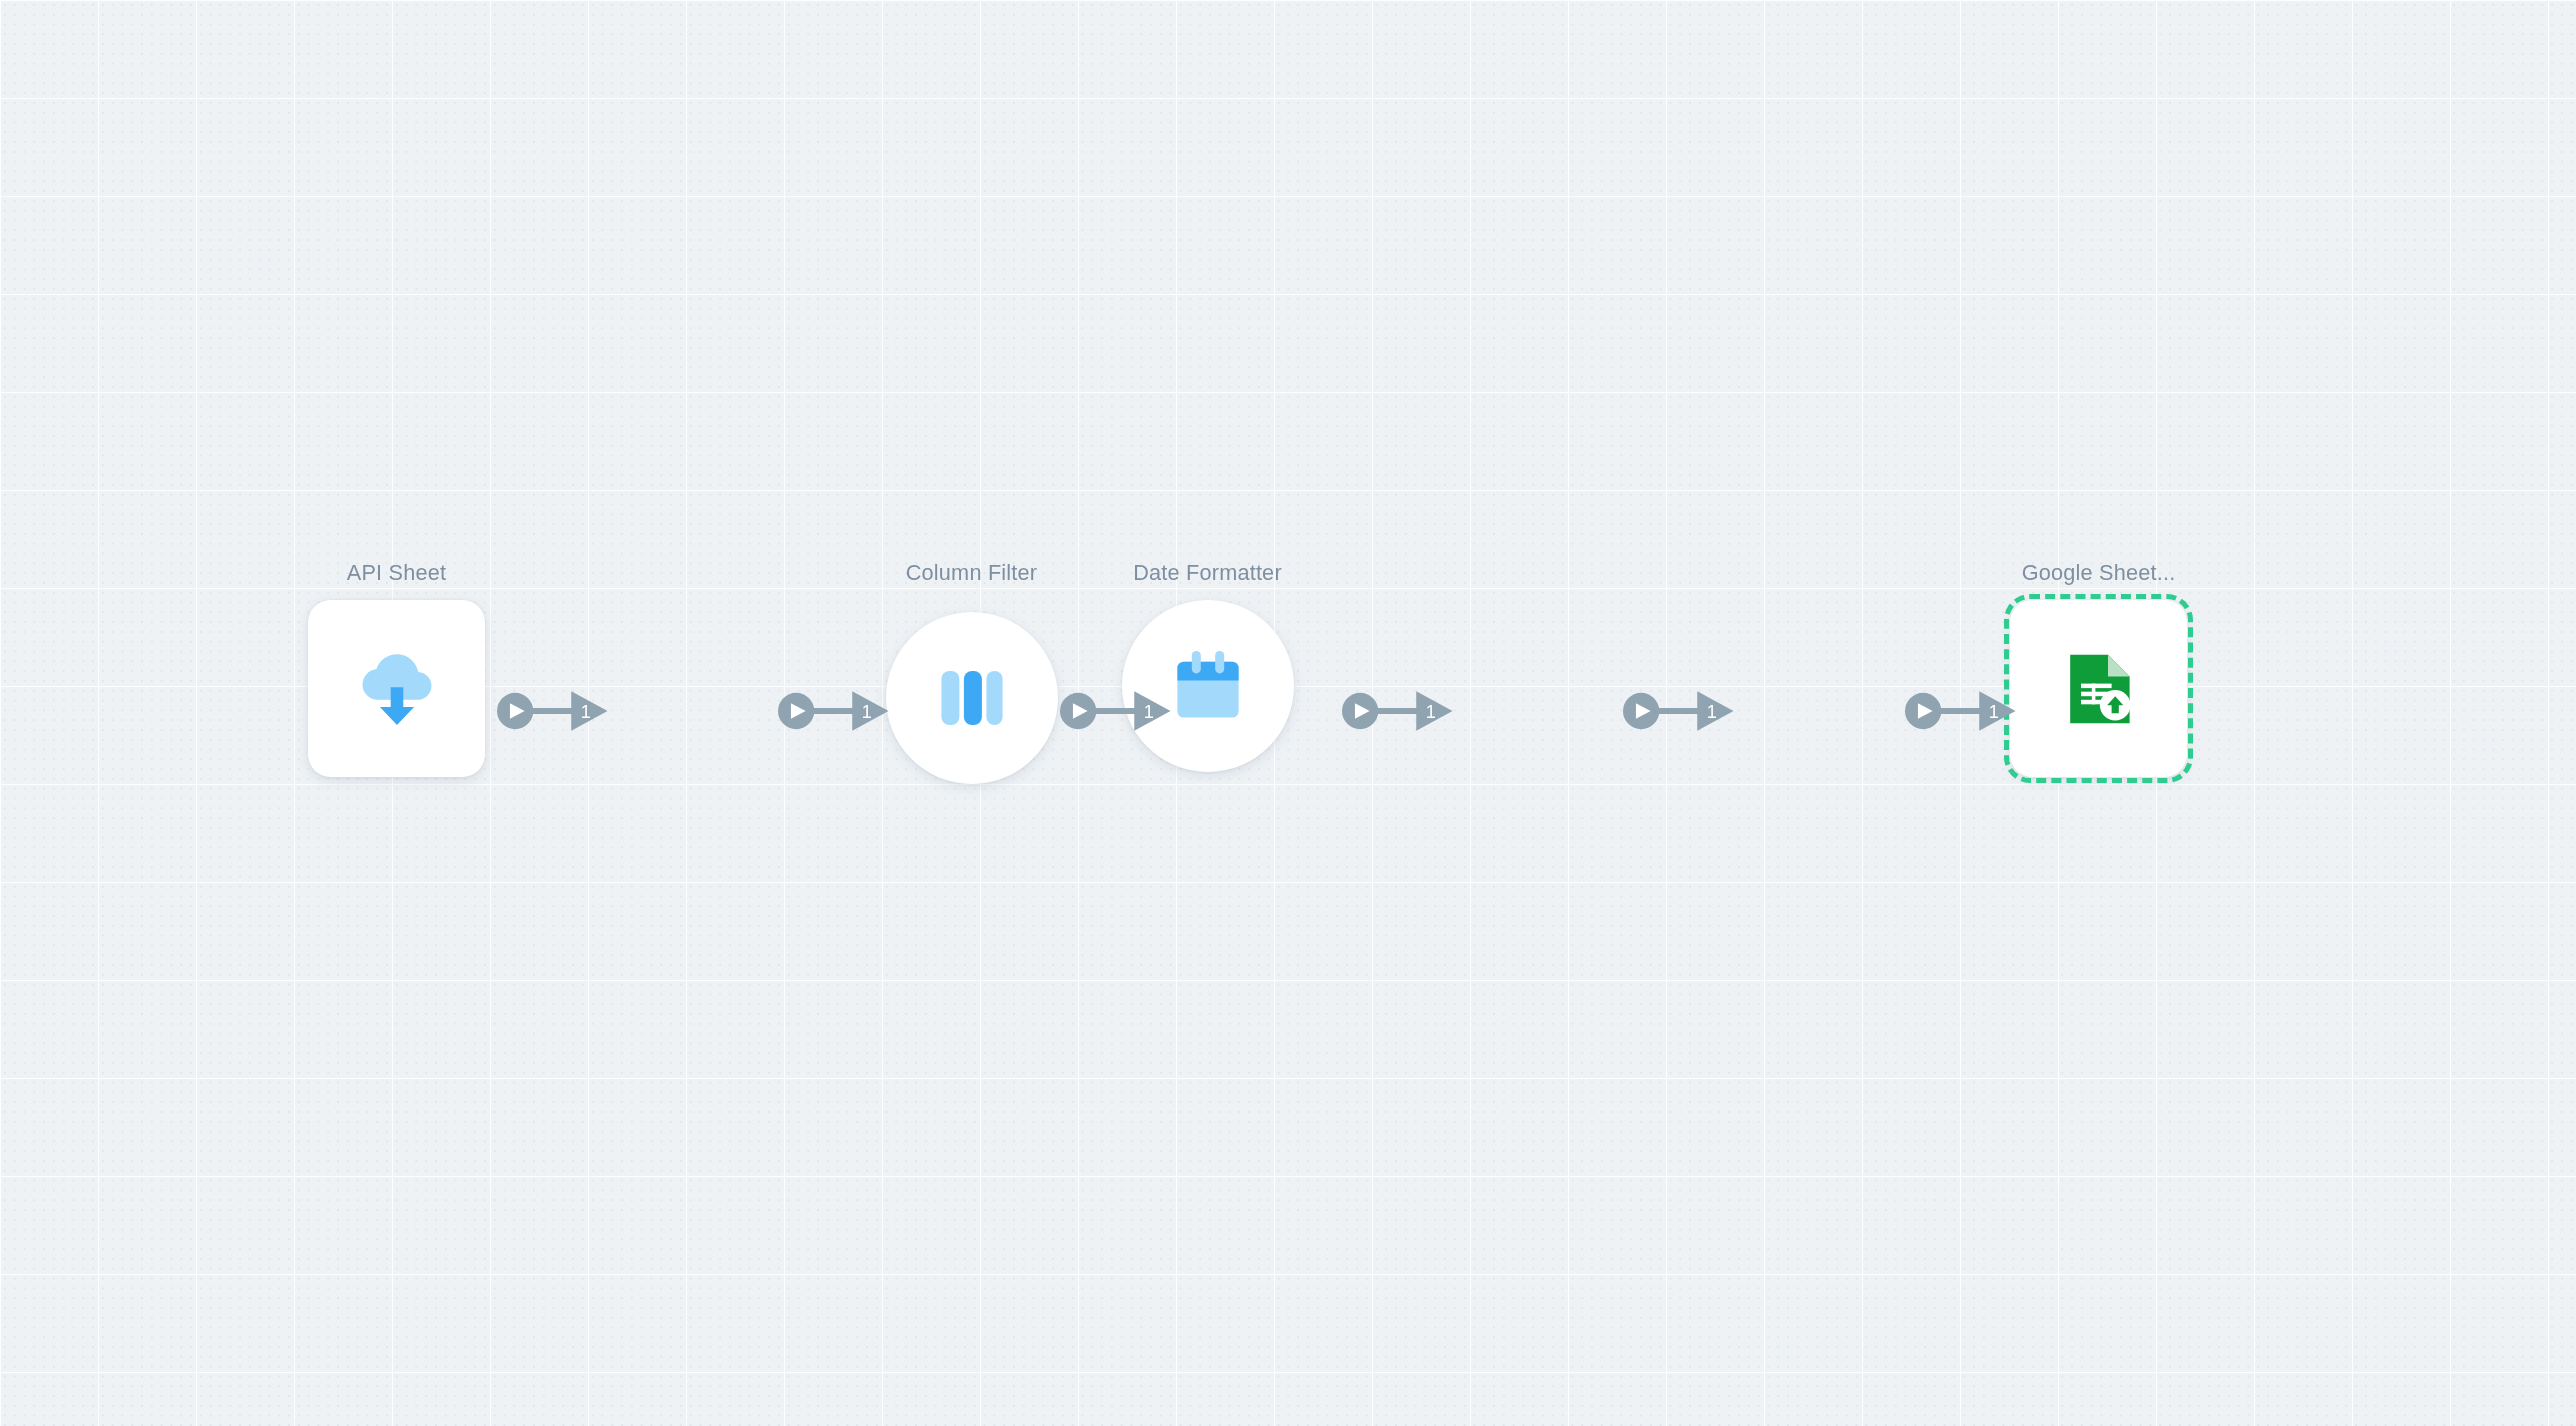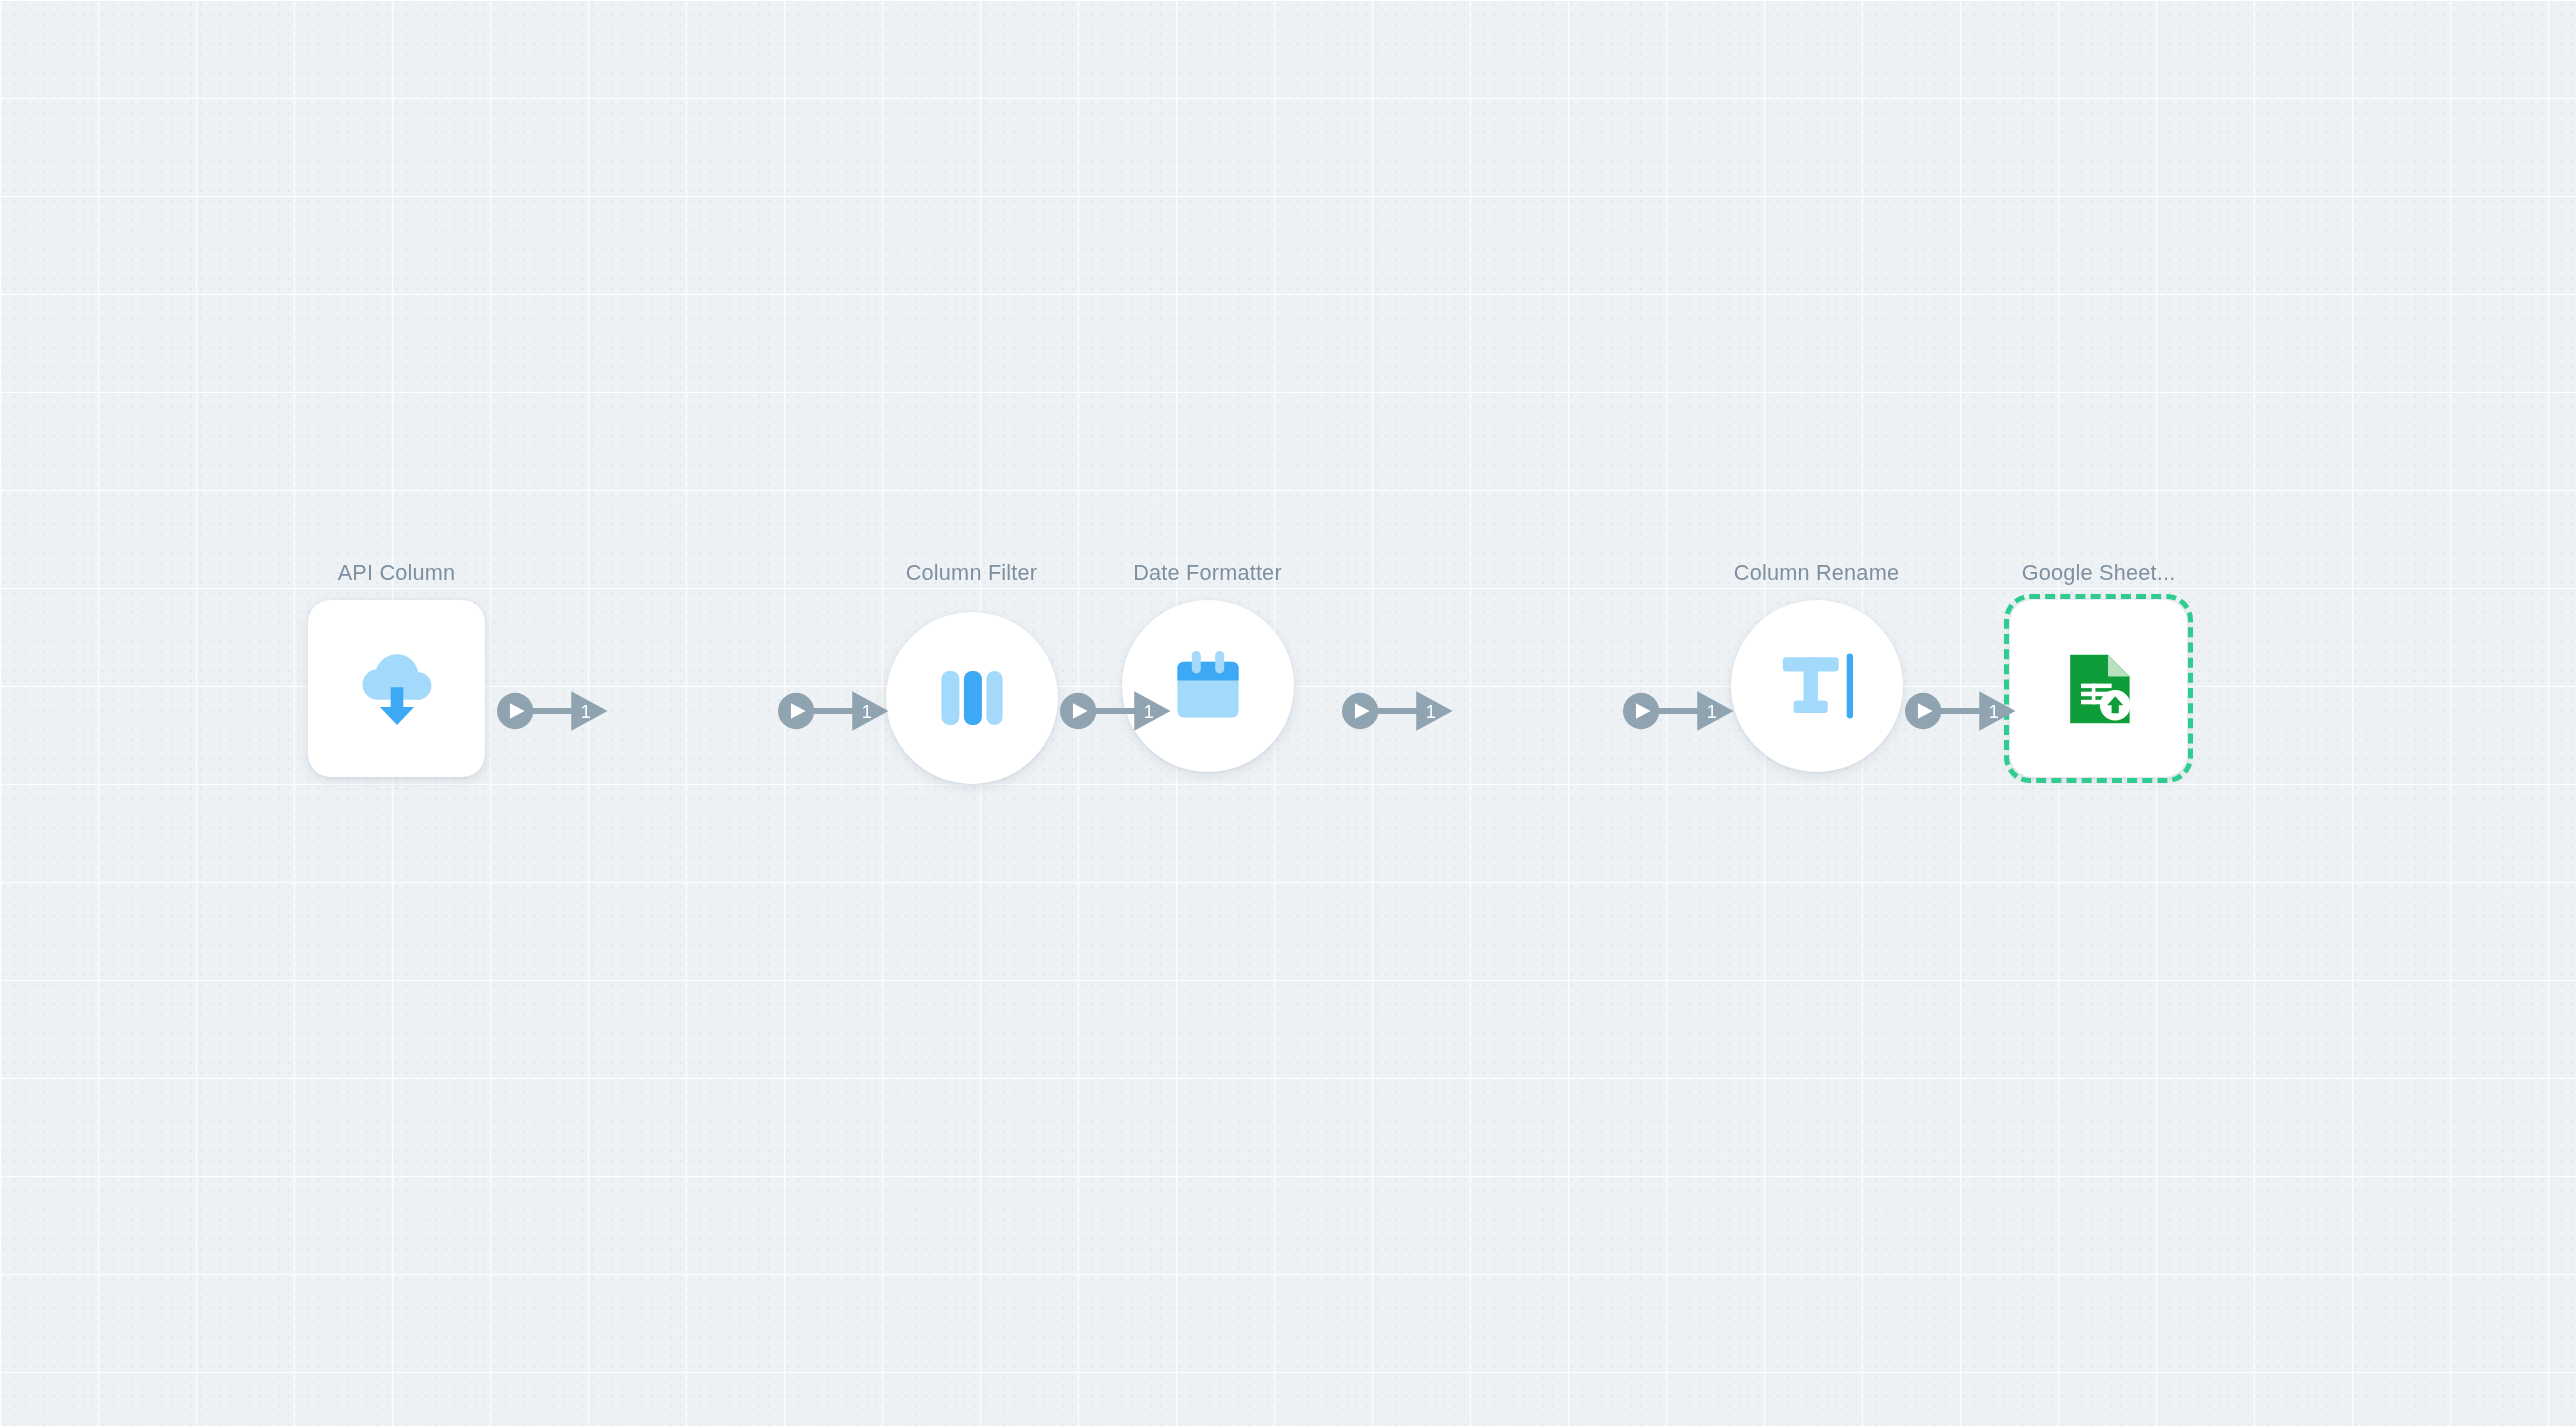--- a/index.html
+++ b/index.html
@@ -114,21 +114,21 @@
     pointer-events: none;
   }
   .connector svg { display: block; overflow: visible; }
 </style>
 </head>
 <body>
 
 <div id="canvas">
   <div id="flow">
       <div class="node-wrap" style="left: 284px;">
-        <div class="node-label">API Column</div>
+        <div class="node-label">API Sheet</div>
         <div class="node-body square">
           <div class="icon-box">
             <svg viewBox="0 0 100 100">
         <path fill="#a3d9fb" d="M28 62a17 17 0 0 1-1-33.9A24 24 0 0 1 73.5 31 15.5 15.5 0 0 1 72 62z"></path>
         <path fill="#3da9f5" d="M43 48h14v22h12L50 90 31 70h12z"></path>
       </svg>
           </div>
         </div>
       </div>
       <div class="node-wrap" style="left: 859px; gap: 12px;">
@@ -145,33 +145,20 @@
       </div>
       <div class="node-wrap" style="left: 1095px;">
         <div class="node-label">Date Formatter</div>
         <div class="node-body circle">
           <div class="icon-box">
             <svg viewBox="0 0 100 100">
         <rect x="16" y="23" width="68" height="62" rx="7" fill="#a3d9fb"></rect>
         <path fill="#3da9f5" d="M16 30a7 7 0 0 1 7-7h54a7 7 0 0 1 7 7v14H16z"></path>
         <rect x="32" y="11" width="10" height="25" rx="5" fill="#a3d9fb"></rect>
         <rect x="58" y="11" width="10" height="25" rx="5" fill="#a3d9fb"></rect>
-      </svg>
-          </div>
-        </div>
-      </div>
-      <div class="node-wrap" style="left: 1704px;">
-        <div class="node-label">Column Rename</div>
-        <div class="node-body circle">
-          <div class="icon-box">
-            <svg viewBox="0 0 100 100">
-        <rect x="12" y="18" width="62" height="16" rx="4" fill="#a3d9fb"></rect>
-        <rect x="35" y="18" width="16" height="62" rx="3" fill="#a3d9fb"></rect>
-        <rect x="24" y="66" width="38" height="14" rx="4" fill="#a3d9fb"></rect>
-        <rect x="83" y="14" width="7" height="72" rx="3.5" fill="#3da9f5"></rect>
       </svg>
           </div>
         </div>
       </div>
       <div class="node-wrap" style="left: 1986px;">
         <div class="node-label">Google Sheet...</div>
         <div class="node-body square selected">
           <div class="icon-box">
             <svg viewBox="0 0 100 100">
         <path fill="#0f9d3a" d="M18 12h42l24 24v52H18z"></path>

